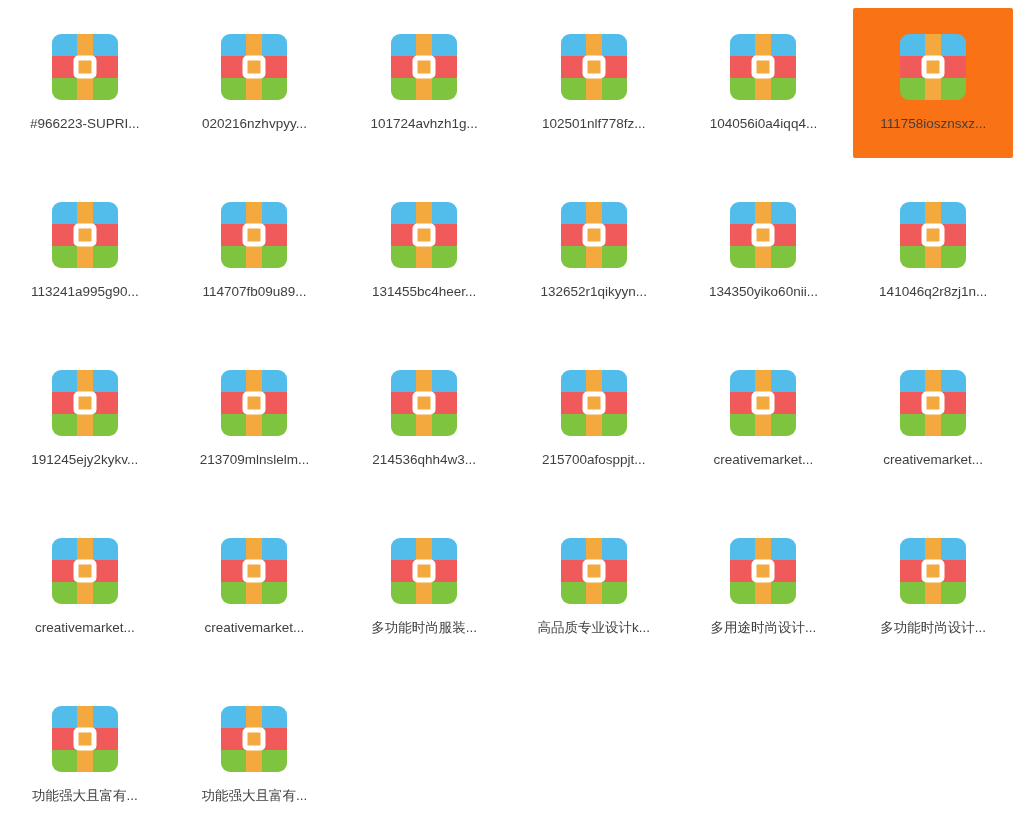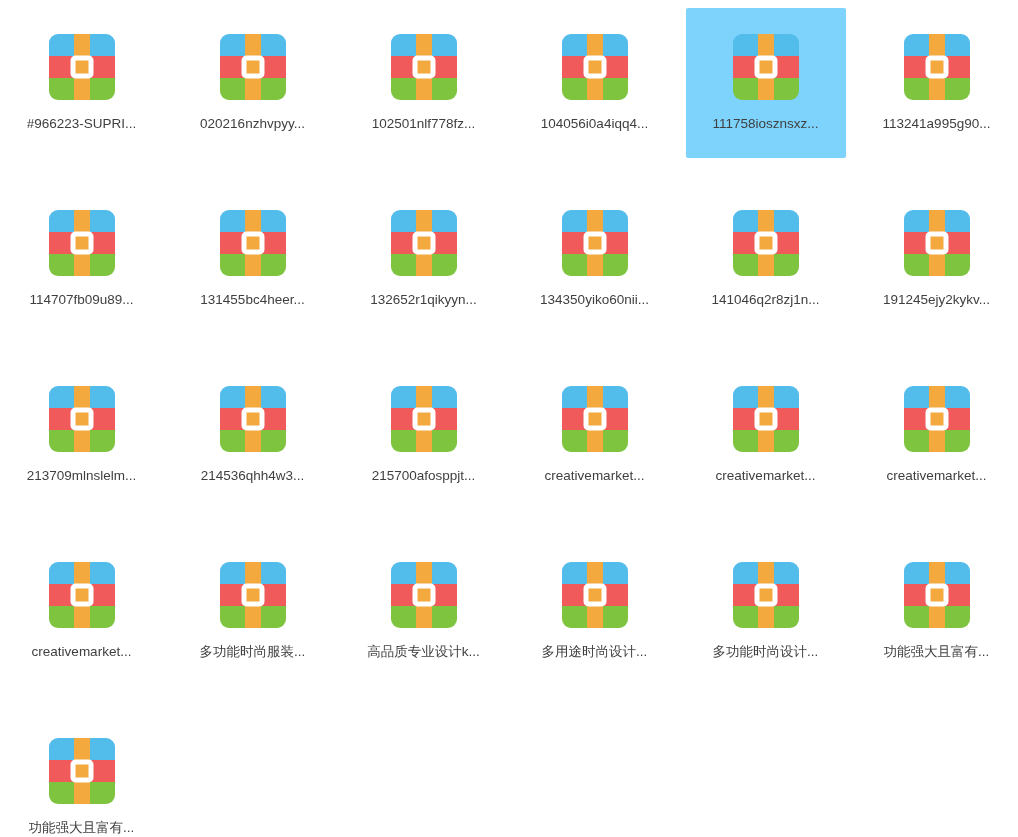--- a/index.html
+++ b/index.html
@@ -12,40 +12,39 @@
     font-family: "Liberation Sans", "DejaVu Sans", sans-serif;
   }
   .file-grid {
     width: 1018px;
     height: 837px;
     padding-top: 8px;
     box-sizing: border-box;
     display: grid;
     grid-template-columns: repeat(6, 1fr);
     grid-auto-rows: 168px;
-    gap: 8px;
   }
   .cell {
     display: flex;
     justify-content: center;
     align-items: flex-start;
   }
   .tile {
     width: 160px;
     height: 150px;
     border-radius: 2px;
     display: flex;
     flex-direction: column;
     align-items: center;
     padding-top: 26px;
     box-sizing: border-box;
     cursor: default;
   }
   .tile.selected {
-    background: #7dd3fc;
+    background: #f97316;
   }
   .zipicon {
     position: relative;
     width: 66px;
     height: 66px;
     border-radius: 9px;
     overflow: hidden;
     flex: 0 0 auto;
   }
   .band { width: 100%; height: 22px; }
@@ -103,20 +102,32 @@
         <div class="band mid"></div>
         <div class="band bot"></div>
         <div class="strap"></div>
         <div class="buckle"></div>
       </div>
       <div class="file-label">020216nzhvpyy...</div>
     </div>
   </div>
 
 
+  <div class="cell">
+    <div class="tile">
+      <div class="zipicon">
+        <div class="band top"></div>
+        <div class="band mid"></div>
+        <div class="band bot"></div>
+        <div class="strap"></div>
+        <div class="buckle"></div>
+      </div>
+      <div class="file-label">101724avhzh1g...</div>
+    </div>
+  </div>
 
   <div class="cell">
     <div class="tile">
       <div class="zipicon">
         <div class="band top"></div>
         <div class="band mid"></div>
         <div class="band bot"></div>
         <div class="strap"></div>
         <div class="buckle"></div>
       </div>

